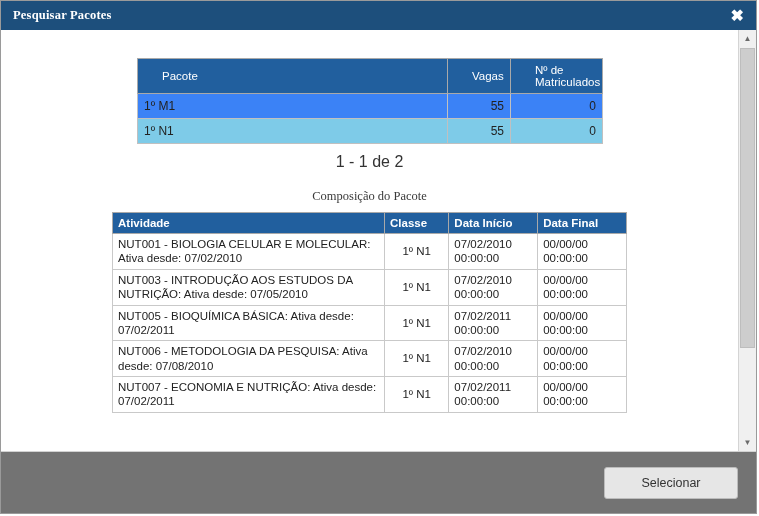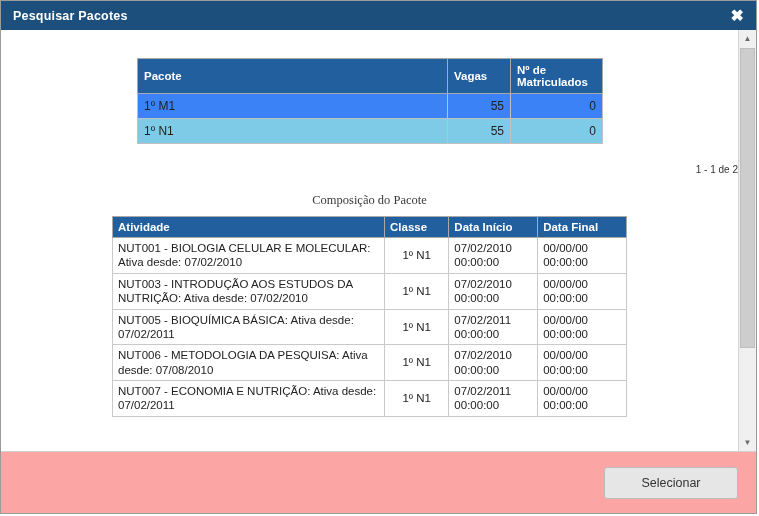--- a/index.html
+++ b/index.html
@@ -33,20 +33,21 @@
     height: 29px;
     background: #1f4e79;
     background: #1d4f7c;
     color: #ffffff;
     display: flex;
     align-items: center;
     justify-content: space-between;
     padding: 0 10px 0 12px;
     box-sizing: border-box;
     flex: 0 0 auto;
+    font-family: Liberation Serif, serif;
   }
   .titlebar .title {
     font-size: 12.5px;
     font-weight: bold;
     letter-spacing: .2px;
   }
   .close-icon {
     color: #ffffff;
     font-size: 16px;
     line-height: 1;
@@ -112,45 +113,45 @@
   table.grid {
     border-collapse: collapse;
     width: 100%;
     table-layout: fixed;
   }
   table.grid th {
     background: #1f5f9e;
     background: #215f9e;
     color: #ffffff;
     font-size: 11.5px;
-    font-weight: bold;
+    font-weight: normal;
     border: 1px solid #a9a9a9;
-    padding: 5px 6px;
+    padding: 5px 24px;
     vertical-align: middle;
     text-align: left;
   }
   table.grid td {
     border: 1px solid #c0c0c0;
     padding: 5px 6px;
     font-size: 12px;
     background: #3b82f6;
     vertical-align: middle;
   }
   table.grid tr.selected td {
     background: #84cfe8;
     background: #7ecbe8;
   }
   .num { text-align: right; }
   .ctr { text-align: center; }
 
   .pager {
-    text-align: right;
-    font-size: 10px;
+    text-align: center;
+    font-size: 16px;
     color: #333;
-    margin-top: 20px;
+    margin-top: 9px;
   }
 
   .section-title {
     text-align: center;
     font-size: 12.5px;
     color: #3a3a3a;
     margin-top: 18px;
     margin-bottom: 8px;
     font-family: Liberation Serif, serif;
   }
@@ -185,21 +186,21 @@
   td.dt {
     text-align: left;
     white-space: pre-line;
     font-size: 11px;
   }
   td.cls { text-align: center; }
 
   .footer {
     flex: 0 0 auto;
     height: 62px;
-    background: #fca5a5;
+    background: #737373;
     border-top: 1px solid #d2d2d2;
     display: flex;
     align-items: center;
     justify-content: flex-end;
     padding-right: 18px;
     box-sizing: border-box;
   }
   .btn {
     background: #e6e6e6;
     border: 1px solid #bcbcbc;
@@ -281,21 +282,21 @@
           <tbody>
             <tr>
               <td>NUT001 - BIOLOGIA CELULAR E MOLECULAR: Ativa desde: 07/02/2010</td>
               <td class="cls">1º N1</td>
               <td class="dt">07/02/2010
 00:00:00</td>
               <td class="dt">00/00/00
 00:00:00</td>
             </tr>
             <tr>
-              <td>NUT003 - INTRODUÇÃO AOS ESTUDOS DA NUTRIÇÃO: Ativa desde: 07/02/2010</td>
+              <td>NUT003 - INTRODUÇÃO AOS ESTUDOS DA NUTRIÇÃO: Ativa desde: 07/05/2010</td>
               <td class="cls">1º N1</td>
               <td class="dt">07/02/2010
 00:00:00</td>
               <td class="dt">00/00/00
 00:00:00</td>
             </tr>
             <tr>
               <td>NUT005 - BIOQUÍMICA BÁSICA: Ativa desde: 07/02/2011</td>
               <td class="cls">1º N1</td>
               <td class="dt">07/02/2011

